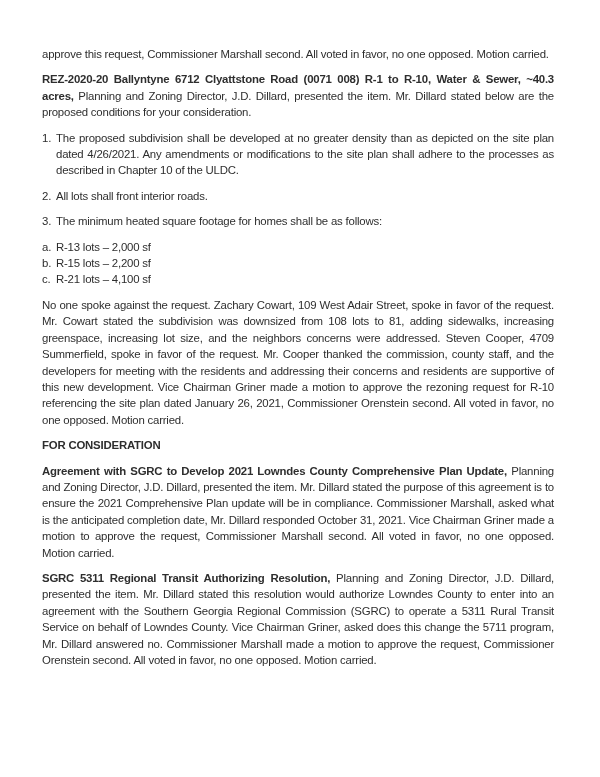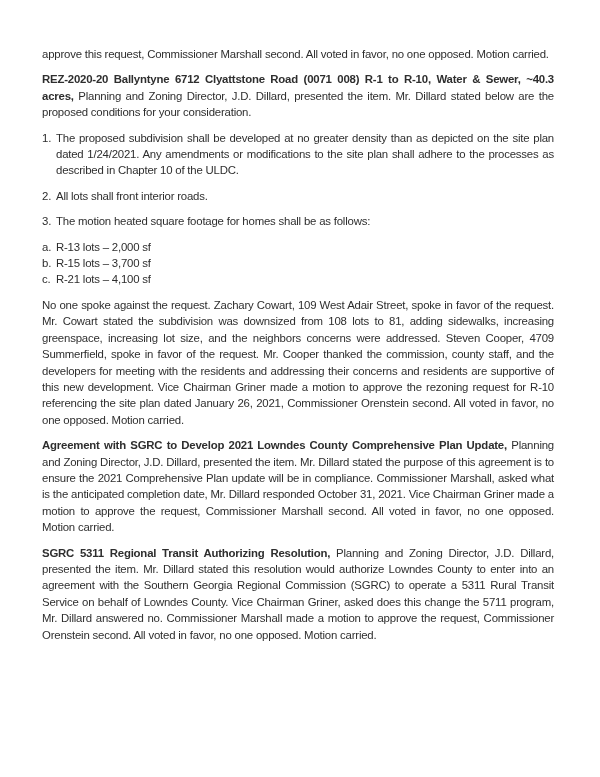--- a/index.html
+++ b/index.html
@@ -62,49 +62,50 @@
 
   <p>approve this request, Commissioner Marshall second.  All voted in favor, no one opposed.  Motion carried.</p>
 
   <p>
     <span class="b">REZ-2020-20 Ballyntyne 6712 Clyattstone Road (0071 008) R-1 to R-10, Water &amp; Sewer, ~40.3 acres,</span><span> Planning and Zoning Director, J.D. Dillard, presented the item.  Mr. Dillard stated below are the proposed conditions for your consideration.</span>
   </p>
 
   <div class="list">
     <div class="li">
       <span class="marker">1.</span>
-      <span class="txt">The proposed subdivision shall be developed at no greater density than as depicted on the site plan dated 1/24/2021. Any amendments or modifications to the site plan shall adhere to the processes as described in Chapter 10 of the ULDC.</span>
+      <span class="txt">The proposed subdivision shall be developed at no greater density than as depicted on the site plan dated 4/26/2021. Any amendments or modifications to the site plan shall adhere to the processes as described in Chapter 10 of the ULDC.</span>
     </div>
     <div class="li">
       <span class="marker">2.</span>
       <span class="txt">All lots shall front interior roads.</span>
     </div>
     <div class="li">
       <span class="marker">3.</span>
-      <span class="txt">The motion heated square footage for homes shall be as follows:</span>
+      <span class="txt">The minimum heated square footage for homes shall be as follows:</span>
     </div>
   </div>
 
   <div class="list sub">
     <div class="li">
       <span class="marker">a.</span>
       <span class="txt">R-13 lots – 2,000 sf</span>
     </div>
     <div class="li">
       <span class="marker">b.</span>
-      <span class="txt">R-15 lots – 3,700 sf</span>
+      <span class="txt">R-15 lots – 2,200 sf</span>
     </div>
     <div class="li">
       <span class="marker">c.</span>
       <span class="txt">R-21 lots – 4,100 sf</span>
     </div>
   </div>
 
   <p>No one spoke against the request.  Zachary Cowart, 109 West Adair Street, spoke in favor of the request.  Mr. Cowart stated the subdivision was downsized from 108 lots to 81, adding sidewalks, increasing greenspace, increasing lot size, and the neighbors concerns were addressed.  Steven Cooper, 4709 Summerfield, spoke in favor of the request.  Mr. Cooper thanked the commission, county staff, and the developers for meeting with the residents and addressing their concerns and residents are supportive of this new development.  Vice Chairman Griner made a motion to approve the rezoning request for R-10 referencing the site plan dated January 26, 2021, Commissioner Orenstein second.  All voted in favor, no one opposed.  Motion carried.</p>
 
+  <p class="heading">FOR CONSIDERATION</p>
 
   <p>
     <span class="b">Agreement with SGRC to Develop 2021 Lowndes County Comprehensive Plan Update,</span><span> Planning and Zoning Director, J.D. Dillard, presented the item.  Mr. Dillard stated the purpose of this agreement is to ensure the 2021 Comprehensive Plan update will be in compliance.  Commissioner Marshall, asked what is the anticipated completion date, Mr. Dillard responded October 31, 2021.  Vice Chairman Griner made a motion to approve the request, Commissioner Marshall second.  All voted in favor, no one opposed.  Motion carried.</span>
   </p>
 
   <p>
     <span class="b">SGRC 5311 Regional Transit Authorizing Resolution,</span><span> Planning and Zoning Director, J.D. Dillard, presented the item.  Mr. Dillard stated this resolution would authorize Lowndes County to enter into an agreement with the Southern Georgia Regional Commission (SGRC) to operate a 5311 Rural Transit Service on behalf of Lowndes County.  Vice Chairman Griner, asked does this change the 5711 program, Mr. Dillard answered no.  Commissioner Marshall made a motion to approve the request, Commissioner Orenstein second.  All voted in favor, no one opposed.  Motion carried.</span>
   </p>
 
 </div>

